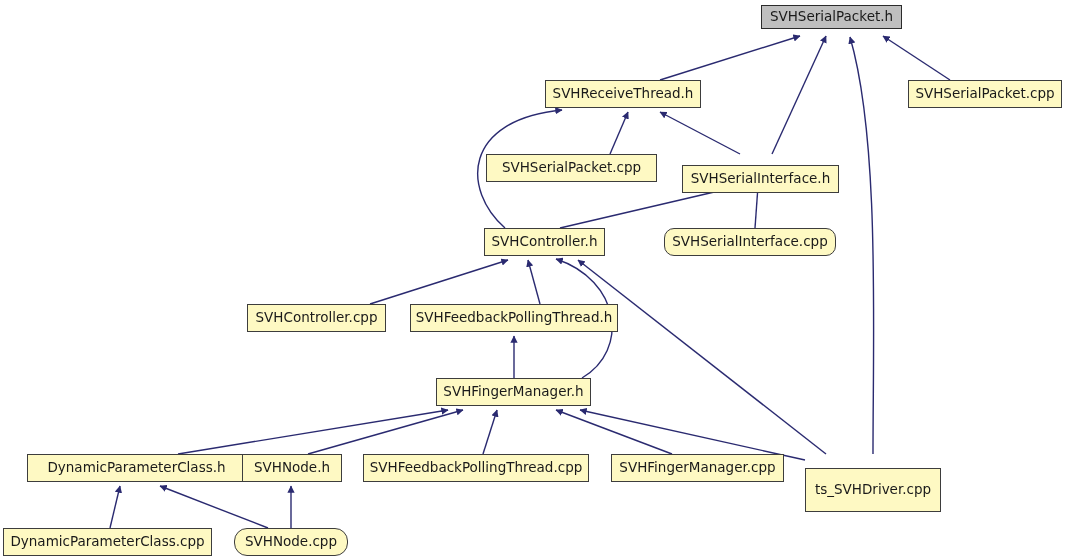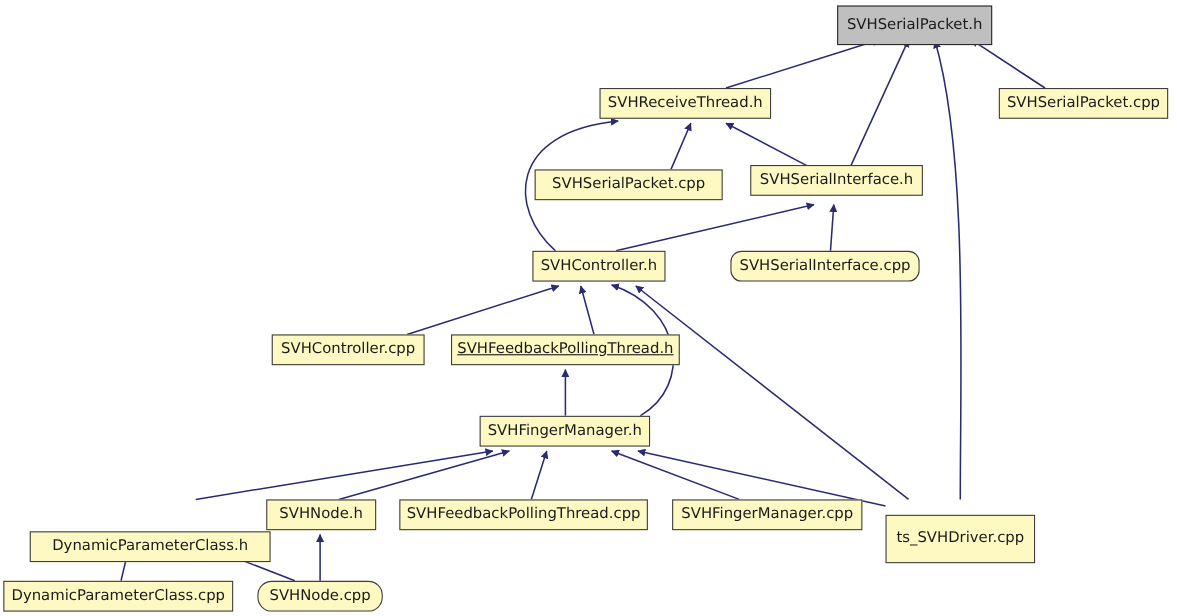--- a/index.html
+++ b/index.html
@@ -63,51 +63,51 @@
         <path d="M 483,454 L 497,410" fill="none" stroke="#2a2a70" stroke-width="1.4" marker-end="url(#arw)"></path>
         <path d="M 672,454 L 556,410" fill="none" stroke="#2a2a70" stroke-width="1.4" marker-end="url(#arw)"></path>
         <path d="M 805,460 L 580,410" fill="none" stroke="#2a2a70" stroke-width="1.4" marker-end="url(#arw)"></path>
         <path d="M 110,528 L 120,486" fill="none" stroke="#2a2a70" stroke-width="1.4" marker-end="url(#arw)"></path>
         <path d="M 268,528 L 160,486" fill="none" stroke="#2a2a70" stroke-width="1.4" marker-end="url(#arw)"></path>
         <path d="M 291,528 L 291,486" fill="none" stroke="#2a2a70" stroke-width="1.4" marker-end="url(#arw)"></path>
       </g>
   </svg>
 
   <div id="nodes-group">
-      <div class="node root" style="left: 761px; top: 5px; width: 141px; height: 36px;">
+      <div class="node root" style="left: 761px; top: 5px; width: 141px; height: 24px;">
         <span class="lbl">SVHSerialPacket.h</span>
       </div>
       <div class="node" style="left: 545px; top: 80px; width: 156px; height: 28px;">
         <span class="lbl">SVHReceiveThread.h</span>
       </div>
       <div class="node" style="left: 908px; top: 80px; width: 154px; height: 28px;">
         <span class="lbl">SVHSerialPacket.cpp</span>
       </div>
       <div class="node" style="left: 486px; top: 154px; width: 171px; height: 28px;">
         <span class="lbl">SVHSerialPacket.cpp</span>
       </div>
-      <div class="node" style="left: 682px; top: 150px; width: 157px; height: 28px;">
+      <div class="node" style="left: 682px; top: 165px; width: 157px; height: 28px;">
         <span class="lbl">SVHSerialInterface.h</span>
       </div>
       <div class="node" style="left: 484px; top: 228px; width: 121px; height: 28px;">
         <span class="lbl">SVHController.h</span>
       </div>
       <div class="node" style="left: 664px; top: 228px; width: 172px; height: 28px; border-radius: 10px;">
         <span class="lbl">SVHSerialInterface.cpp</span>
       </div>
       <div class="node" style="left: 247px; top: 304px; width: 139px; height: 28px;">
         <span class="lbl">SVHController.cpp</span>
       </div>
-      <div class="node" style="left: 410px; top: 304px; width: 208px; height: 28px; text-decoration: underline;">
+      <div class="node" style="left: 410px; top: 304px; width: 208px; height: 28px;">
         <span class="lbl">SVHFeedbackPollingThread.h</span>
       </div>
       <div class="node" style="left: 436px; top: 378px; width: 155px; height: 28px;">
         <span class="lbl">SVHFingerManager.h</span>
       </div>
-      <div class="node" style="left: 27px; top: 454px; width: 219px; height: 28px; margin-top: 29px;">
+      <div class="node" style="left: 27px; top: 454px; width: 219px; height: 28px;">
         <span class="lbl">DynamicParameterClass.h</span>
       </div>
       <div class="node" style="left: 242px; top: 454px; width: 100px; height: 28px;">
         <span class="lbl">SVHNode.h</span>
       </div>
       <div class="node" style="left: 363px; top: 454px; width: 226px; height: 28px;">
         <span class="lbl">SVHFeedbackPollingThread.cpp</span>
       </div>
       <div class="node" style="left: 611px; top: 454px; width: 173px; height: 28px;">
         <span class="lbl">SVHFingerManager.cpp</span>

